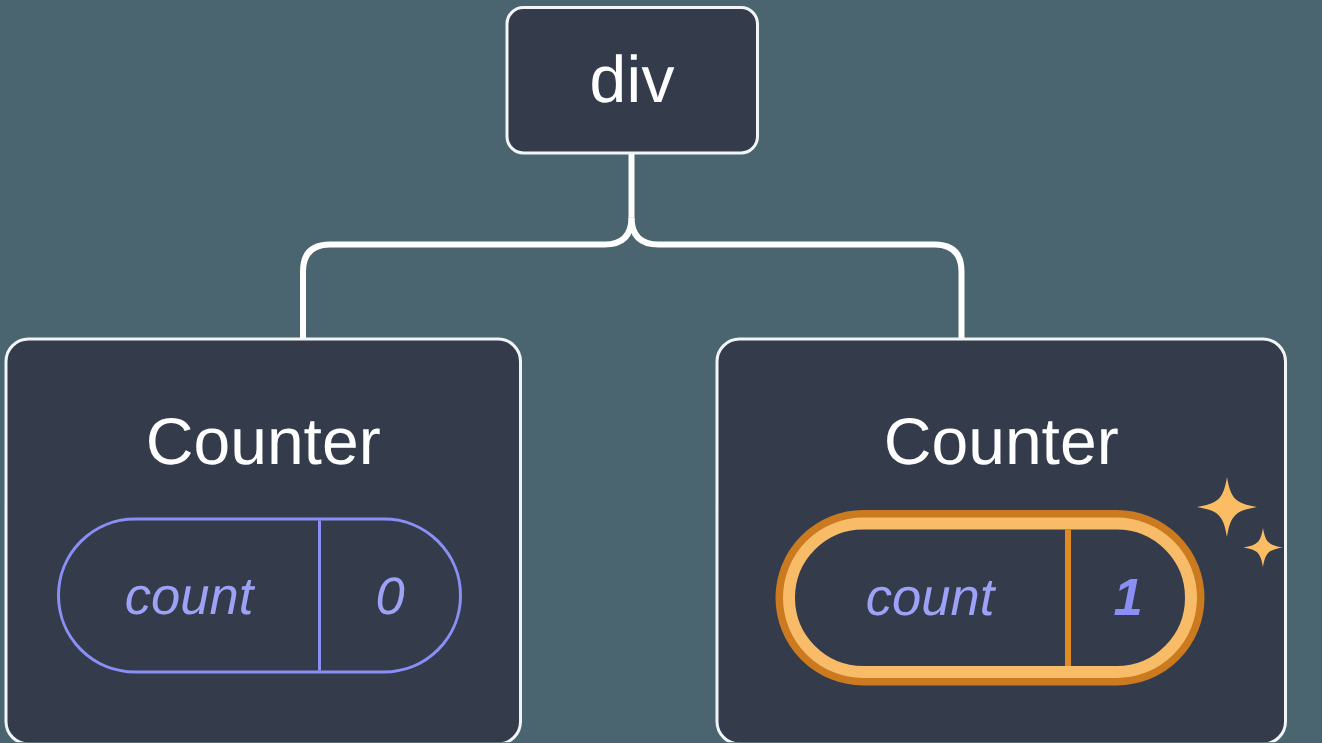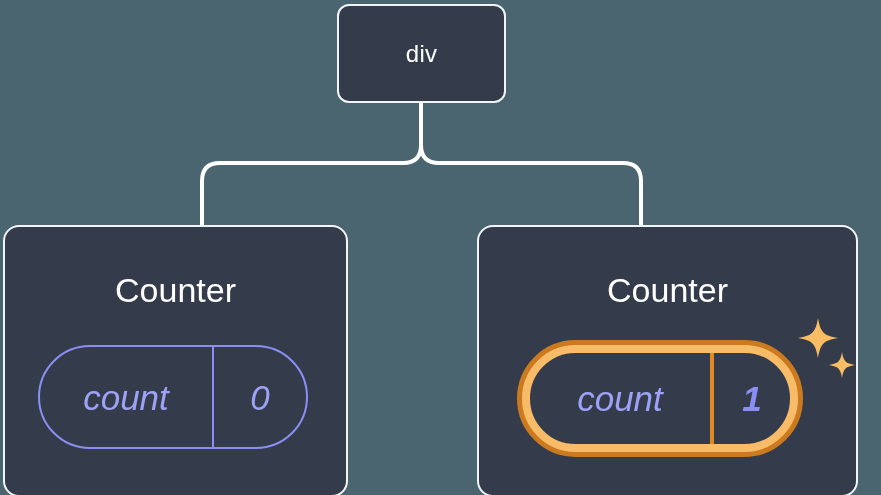--- a/index.html
+++ b/index.html
@@ -42,42 +42,42 @@
     top: 4px;
     width: 169px;
     height: 99px;
     display: flex;
     align-items: center;
     justify-content: center;
     border-radius: 12px;
   }
   #root-node .node-title {
     color: #ffffff;
-    font-size: 24px;
+    font-size: 44px;
     font-weight: 400;
     letter-spacing: 0.2px;
     line-height: 1;
   }
 
   .child-node {
     top: 225px;
     height: 272px;
     border-radius: 16px;
   }
   #child-node-left  { left: 3px;   width: 345px; }
   #child-node-right { left: 477px; width: 381px; }
 
   .child-title {
     position: absolute;
     left: 0;
     right: 0;
     top: 46px;
     text-align: center;
     color: #ffffff;
-    font-size: 34px;
+    font-size: 44px;
     font-weight: 400;
     line-height: 1;
   }
 
   
   .pill {
     position: absolute;
     box-sizing: border-box;
     display: flex;
     align-items: stretch;

